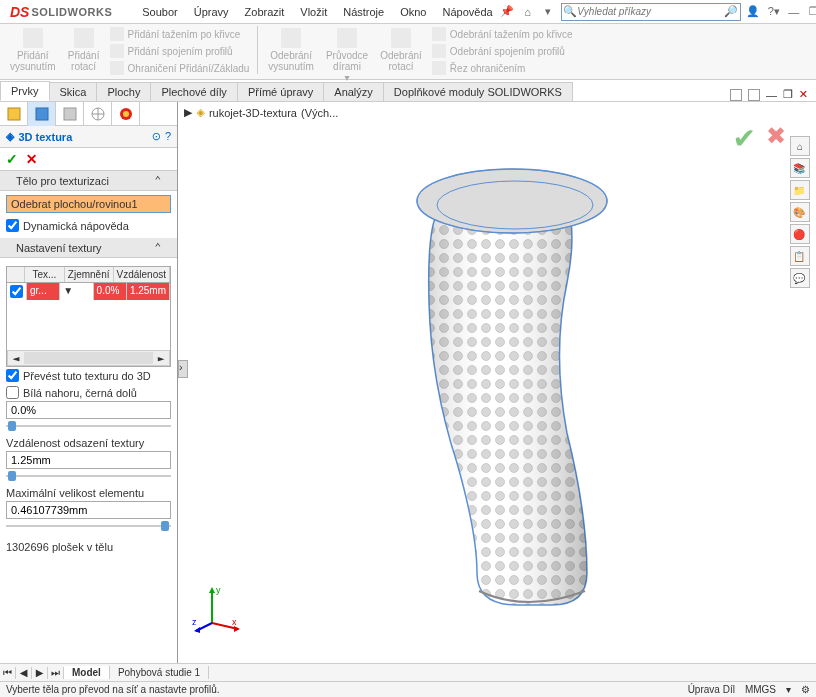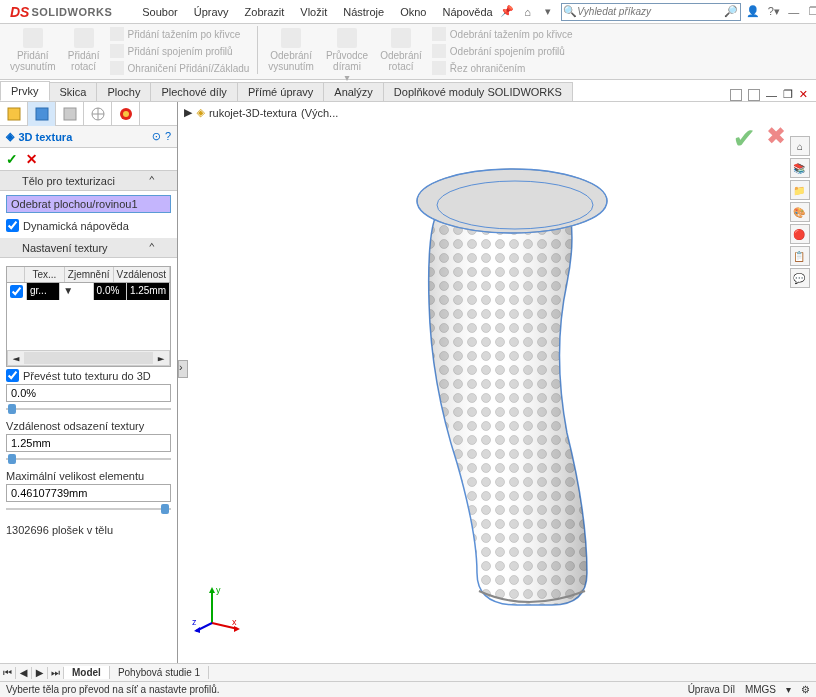--- a/index.html
+++ b/index.html
@@ -39,31 +39,31 @@
 .left-panel { width: 178px; border-right: 1px solid #999; background: #fff; display: flex; flex-direction: column; overflow: hidden; }
 .panel-icons { display: flex; height: 24px; border-bottom: 1px solid #ccc; }
 .panel-icon { width: 28px; height: 24px; display: flex; align-items: center; justify-content: center; border-right: 1px solid #ccc; cursor: pointer; }
 .panel-icon.active { background: #d4e7fa; }
 .feature-title { display: flex; align-items: center; justify-content: space-between; padding: 4px 6px; background: #f5f5f5; border-bottom: 1px solid #ccc; }
 .feature-title-left { display: flex; align-items: center; gap: 4px; font-weight: bold; color: #0066cc; font-size: 11px; }
 .help-icons { display: flex; gap: 4px; }
 .confirm-row { display: flex; gap: 8px; padding: 3px 6px; border-bottom: 1px solid #ccc; }
 .check-ok { color: #00a000; font-size: 14px; font-weight: bold; cursor: pointer; }
 .check-cancel { color: #d00; font-size: 14px; font-weight: bold; cursor: pointer; }
-.section-header { background: #e8e8e8; padding: 3px 22px; display: flex; justify-content: space-between; align-items: center; font-size: 11px; border-bottom: 1px solid #ccc; cursor: pointer; }
+.section-header { background: #e8e8e8; padding: 3px 16px; display: flex; justify-content: space-between; align-items: center; font-size: 11px; border-bottom: 1px solid #ccc; cursor: pointer; }
 .section-collapse { font-family: monospace; }
 .section-body { padding: 4px 6px; }
-.sel-box { background: #c4b5fd; border: 1px solid #5a9bd5; padding: 2px 4px; margin-bottom: 4px; font-size: 11px; }
+.sel-box { background: #fdba74; border: 1px solid #5a9bd5; padding: 2px 4px; margin-bottom: 4px; font-size: 11px; }
 .checkbox-row { display: flex; align-items: center; gap: 4px; font-size: 11px; padding: 2px 0; }
 .tex-table { border: 1px solid #aaa; margin-top: 4px; width: 100%; }
 .tex-table-head { display: flex; background: #f0f0f0; border-bottom: 1px solid #aaa; }
 .tex-th { flex: 1; padding: 2px 3px; font-size: 10px; border-right: 1px solid #ccc; text-align: center; }
 .tex-table-row { display: flex; }
 .tex-td { flex: 1; padding: 2px 3px; font-size: 10px; border-right: 1px solid #ccc; }
-.tex-td.blue { background: #000000; color: #fff; }
+.tex-td.blue { background: #ef4444; color: #fff; }
 .tex-td.check { flex: 0 0 18px; display: flex; align-items: center; justify-content: center; }
 .tex-scroll { height: 50px; background: #fff; }
 .hscroll { height: 16px; background: #eee; border: 1px solid #ccc; display: flex; align-items: center; }
 .hscroll-btn { width: 16px; text-align: center; font-family: monospace; cursor: pointer; }
 .hscroll-track { flex: 1; background: #ddd; height: 12px; }
 .prop-label { font-size: 11px; padding: 6px 0 2px; }
 .prop-input { width: 100%; border: 1px solid #aaa; padding: 2px 4px; font-size: 11px; }
 .prop-slider { width: 100%; height: 10px; position: relative; margin-top: 2px; }
 .slider-track { position: absolute; top: 4px; left: 0; right: 0; height: 2px; background: #ccc; }
 .slider-thumb { position: absolute; top: 0; width: 8px; height: 10px; background: #5a9bd5; border-radius: 2px; }
@@ -292,20 +292,24 @@
         <div class="hscroll">
           <div class="hscroll-btn">◄</div>
           <div class="hscroll-track"></div>
           <div class="hscroll-btn">►</div>
         </div>
       </div>
       <label class="checkbox-row">
         <input type="checkbox" checked="" style="">
         <span>Převést tuto texturu do 3D</span>
       </label>
+      <label class="checkbox-row">
+        <input type="checkbox" style="">
+        <span>Bílá nahoru, černá dolů</span>
+      </label>
 
       <input class="prop-input" value="0.0%" style="">
       <div class="prop-slider">
           <div class="slider-track"></div>
           <div class="slider-thumb" style="left:2px;"></div>
         </div>
 
       <div class="prop-label">Vzdálenost odsazení textury</div>
       <input class="prop-input" value="1.25mm" style="">
       <div class="prop-slider">

